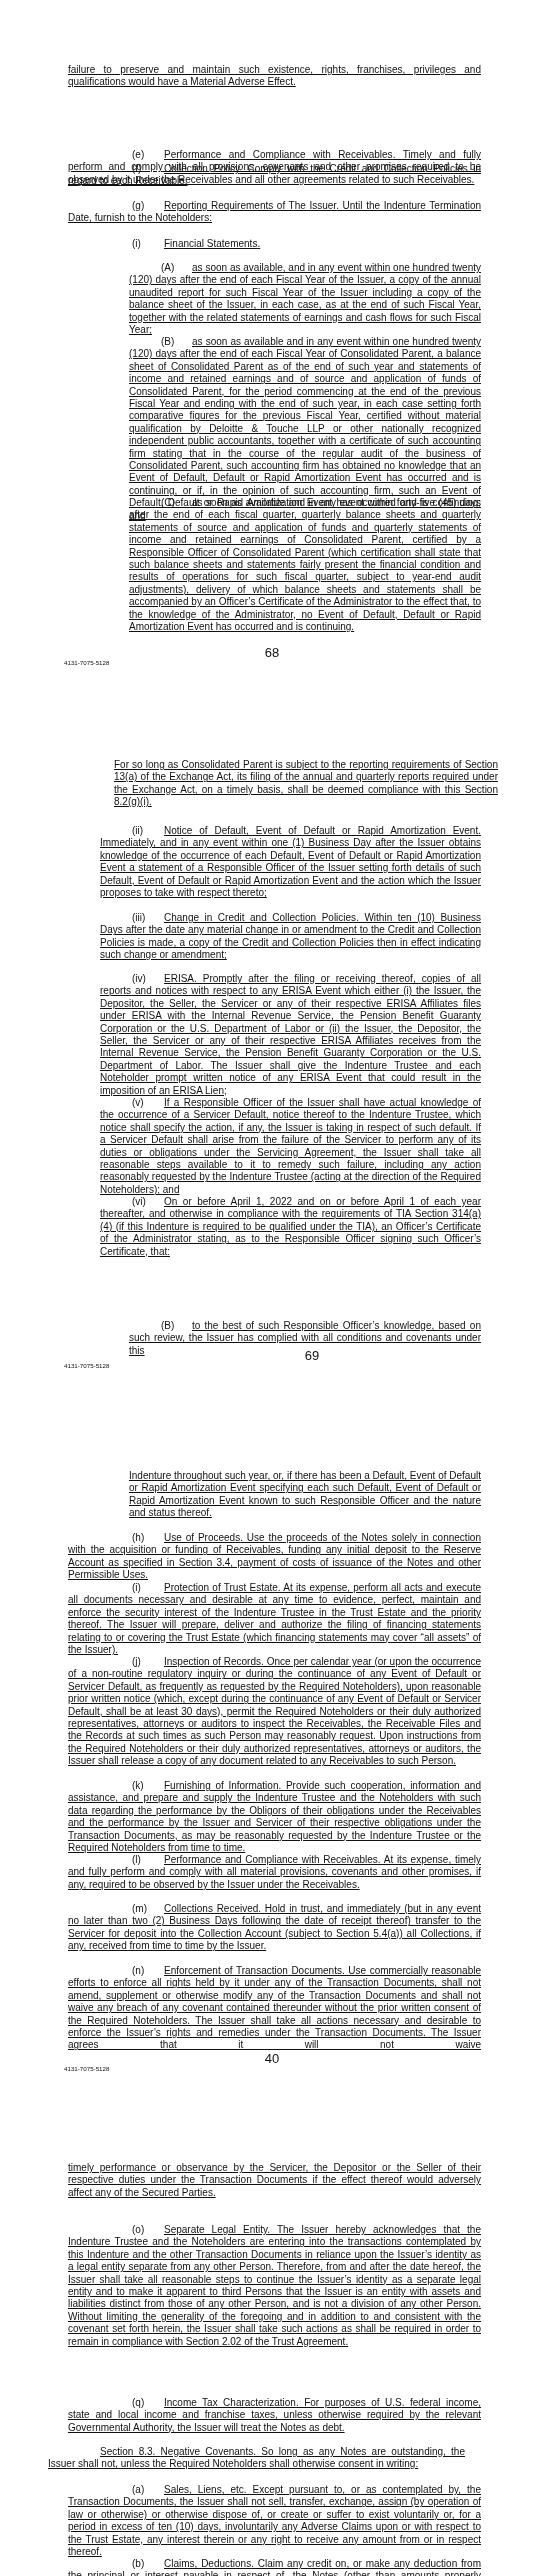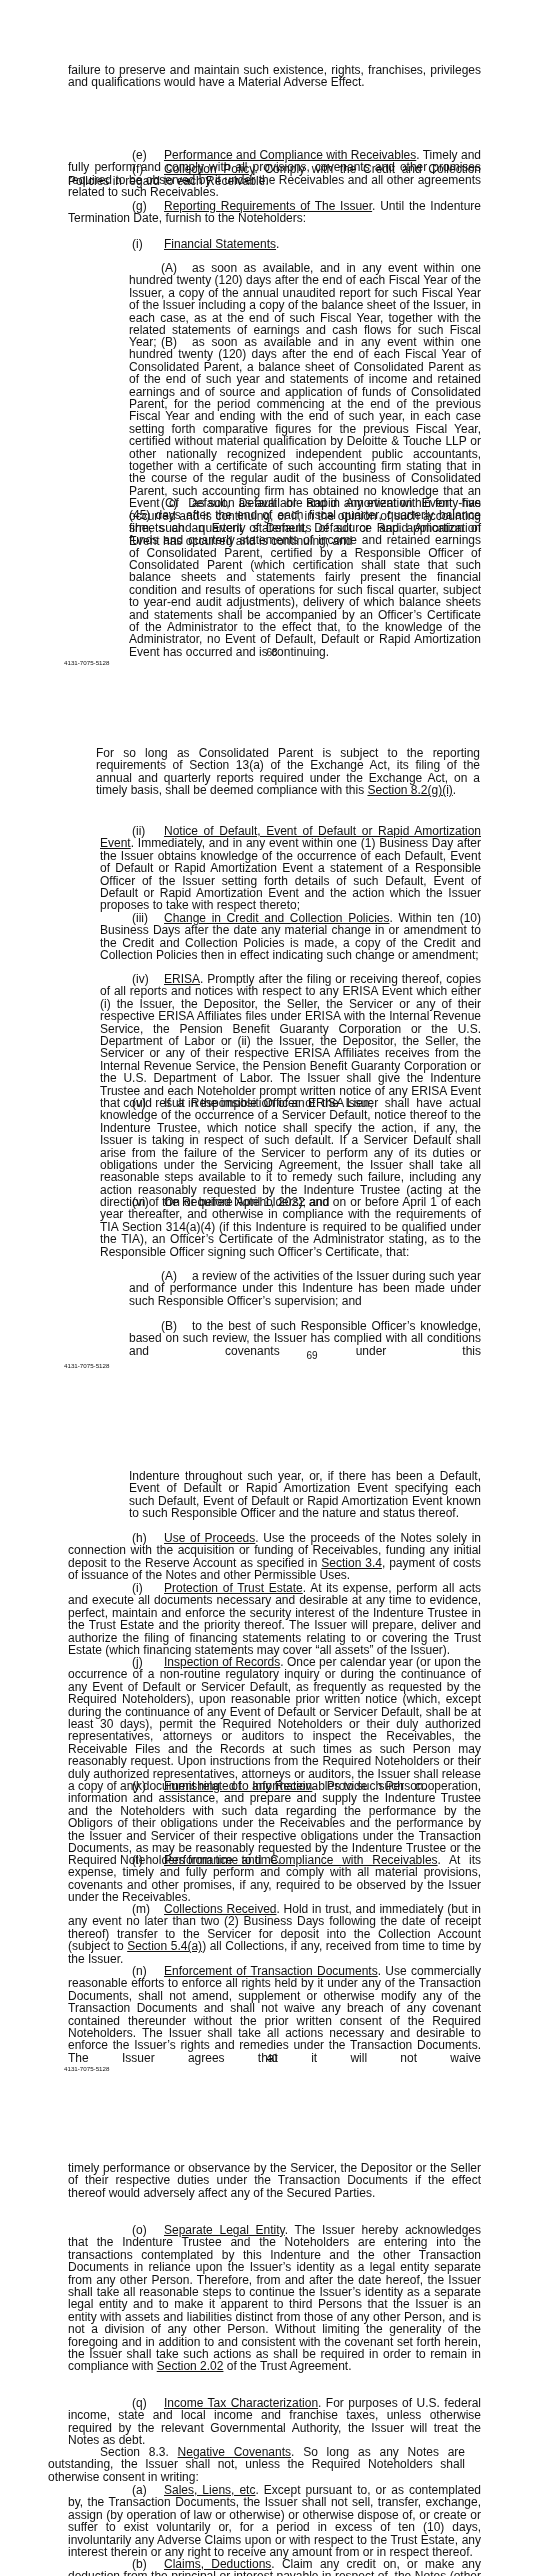--- a/index.html
+++ b/index.html
@@ -1,31 +1,31 @@
 <!DOCTYPE html>
 <html style="font-size:8.2px"><head>
 <meta charset="utf-8">
 <style>
   html, body { margin: 0; padding: 0; background: #ffffff; }
   body { width: 544px; height: 2813px; position: relative; overflow: hidden;
          font-family: "Liberation Sans", sans-serif; color: #111; }
   .page { position: absolute; left: 0; width: 544px; height: 703px; background: #fff; }
-  .p { position: absolute; left: 68px; width: 413px; font-size: 12px; line-height: 12.4px;
-       text-align: justify; margin: 0; }
+  .p { position: absolute; left: 68px; width: 413px; font-size: 10px; line-height: 12.4px;
+       text-align: justify; margin: 0; text-decoration: underline; }
   .p.l2 { left: 100px; width: 381px; }
   .p.l3 { left: 129px; width: 352px; }
   .p.l1b { left: 96px; width: 384px; }
   .ind1 { text-indent: 64px; }
   .ind2 { text-indent: 32px; }
   .ind3 { text-indent: 32px; }
   .sec { left: 48px; width: 417px; text-indent: 52px; }
   .lbl { display: inline-block; width: 32px; text-indent: 0; }
   .lbl.sm { width: 31px; }
   .u { text-decoration: underline; text-underline-offset: 1px; }
-  .pgnum { position: absolute; left: 0; width: 544px; text-align: center; font-size: 10px; line-height: 10.3px; }
+  .pgnum { position: absolute; left: 0; width: 544px; text-align: center; font-size: 13px; line-height: 10.3px; }
   .docid { position: absolute; left: 64px; font-size: 6.2px; line-height: 8.2px; }
 </style>
 </head>
 <body>
 
 <div class="page" style="top:0px;">
   <p class="p" style="top:64px;">failure to preserve and maintain such existence, rights, franchises, privileges and qualifications would have a Material Adverse Effect.</p>
 
   <p class="p ind1" style="top:101px;margin-top:48px;"><span class="lbl">(e)</span><span class="u">Performance and Compliance with Receivables</span><span>.  Timely and fully perform and comply with all provisions, covenants and other promises required to be observed by it under the Receivables and all other agreements related to such Receivables.</span></p>
 
@@ -39,33 +39,32 @@
 
   <p class="p l3 ind3" style="top:336px;"><span class="lbl sm">(B)</span><span>as soon as available and in any event within one hundred twenty (120) days after the end of each Fiscal Year of Consolidated Parent, a balance sheet of Consolidated Parent as of the end of such year and statements of income and retained earnings and of source and application of funds of Consolidated Parent, for the period commencing at the end of the previous Fiscal Year and ending with the end of such year, in each case setting forth comparative figures for the previous Fiscal Year, certified without material qualification by Deloitte &amp; Touche LLP or other nationally recognized independent public accountants, together with a certificate of such accounting firm stating that in the course of the regular audit of the business of Consolidated Parent, such accounting firm has obtained no knowledge that an Event of Default, Default or Rapid Amortization Event has occurred and is continuing, or if, in the opinion of such accounting firm, such an Event of Default, Default or Rapid Amortization Event has occurred and is continuing; and</span></p>
 
   <p class="p l3 ind3" style="top:497px;"><span class="lbl sm">(C)</span><span>as soon as available and in any event within forty-five (45) days after the end of each fiscal quarter, quarterly balance sheets and quarterly statements of source and application of funds and quarterly statements of income and retained earnings of Consolidated Parent, certified by a Responsible Officer of Consolidated Parent (which certification shall state that such balance sheets and statements fairly present the financial condition and results of operations for such fiscal quarter, subject to year-end audit adjustments), delivery of which balance sheets and statements shall be accompanied by an Officer’s Certificate of the Administrator to the effect that, to the knowledge of the Administrator, no Event of Default, Default or Rapid Amortization Event has occurred and is continuing.</span></p>
 
   <div class="pgnum" style="top:648px;">68</div>
   <div class="docid" style="top:659px;">4131-7075-5128</div>
 </div>
 
 <div class="page" style="top:703px;">
-  <p class="p l1b" style="top:44px;"><span>For so long as Consolidated Parent is subject to the reporting requirements of Section 13(a) of the Exchange Act, its filing of the annual and quarterly reports required under the Exchange Act, on a timely basis, shall be deemed compliance with this </span><span class="u">Section 8.2(g)(i)</span><span>.</span></p>
+  <p class="p l1b" style="top:56px;margin-left:18px;"><span>For so long as Consolidated Parent is subject to the reporting requirements of Section 13(a) of the Exchange Act, its filing of the annual and quarterly reports required under the Exchange Act, on a timely basis, shall be deemed compliance with this </span><span class="u">Section 8.2(g)(i)</span><span>.</span></p>
 
   <p class="p l2 ind2" style="top:122px;"><span class="lbl">(ii)</span><span class="u">Notice of Default, Event of Default or Rapid Amortization Event</span><span>.  Immediately, and in any event within one (1) Business Day after the Issuer obtains knowledge of the occurrence of each Default, Event of Default or Rapid Amortization Event a statement of a Responsible Officer of the Issuer setting forth details of such Default, Event of Default or Rapid Amortization Event and the action which the Issuer proposes to take with respect thereto;</span></p>
 
   <p class="p l2 ind2" style="top:209px;"><span class="lbl">(iii)</span><span class="u">Change in Credit and Collection Policies</span><span>.  Within ten (10) Business Days after the date any material change in or amendment to the Credit and Collection Policies is made, a copy of the Credit and Collection Policies then in effect indicating such change or amendment;</span></p>
 
   <p class="p l2 ind2" style="top:270px;"><span class="lbl">(iv)</span><span class="u">ERISA</span><span>.  Promptly after the filing or receiving thereof, copies of all reports and notices with respect to any ERISA Event which either (i) the Issuer, the Depositor, the Seller, the Servicer or any of their respective ERISA Affiliates files under ERISA with the Internal Revenue Service, the Pension Benefit Guaranty Corporation or the U.S. Department of Labor or (ii) the Issuer, the Depositor, the Seller, the Servicer or any of their respective ERISA Affiliates receives from the Internal Revenue Service, the Pension Benefit Guaranty Corporation or the U.S. Department of Labor.  The Issuer shall give the Indenture Trustee and each Noteholder prompt written notice of any ERISA Event that could result in the imposition of an ERISA Lien;</span></p>
 
   <p class="p l2 ind2" style="top:394px;"><span class="lbl">(v)</span><span>If a Responsible Officer of the Issuer shall have actual knowledge of the occurrence of a Servicer Default, notice thereof to the Indenture Trustee, which notice shall specify the action, if any, the Issuer is taking in respect of such default.  If a Servicer Default shall arise from the failure of the Servicer to perform any of its duties or obligations under the Servicing Agreement, the Issuer shall take all reasonable steps available to it to remedy such failure, including any action reasonably requested by the Indenture Trustee (acting at the direction of the Required Noteholders); and</span></p>
 
   <p class="p l2 ind2" style="top:493px;"><span class="lbl">(vi)</span><span>On or before April 1, 2022 and on or before April 1 of each year thereafter, and otherwise in compliance with the requirements of TIA Section 314(a)(4) (if this Indenture is required to be qualified under the TIA), an Officer’s Certificate of the Administrator stating, as to the Responsible Officer signing such Officer’s Certificate, that:</span></p>
 
-  <p class="p l3 ind3" style="top:567px;"><span class="lbl sm">(A)</span><span>a review of the activities of the Issuer during such year and of performance under this Indenture has been made under such Responsible Officer’s supervision; and</span></p>
 
   <p class="p l3 ind3" style="top:617px;text-align-last:justify;"><span class="lbl sm">(B)</span><span>to the best of such Responsible Officer’s knowledge, based on such review, the Issuer has complied with all conditions and covenants under this</span></p>
 
   <div class="pgnum" style="top:648px;margin-left:40px;">69</div>
   <div class="docid" style="top:659px;">4131-7075-5128</div>
 </div>
 
 <div class="page" style="top:1406px;">
   <p class="p l3" style="top:64px;">Indenture throughout such year, or, if there has been a Default, Event of Default or Rapid Amortization Event specifying each such Default, Event of Default or Rapid Amortization Event known to such Responsible Officer and the nature and status thereof.</p>
 

